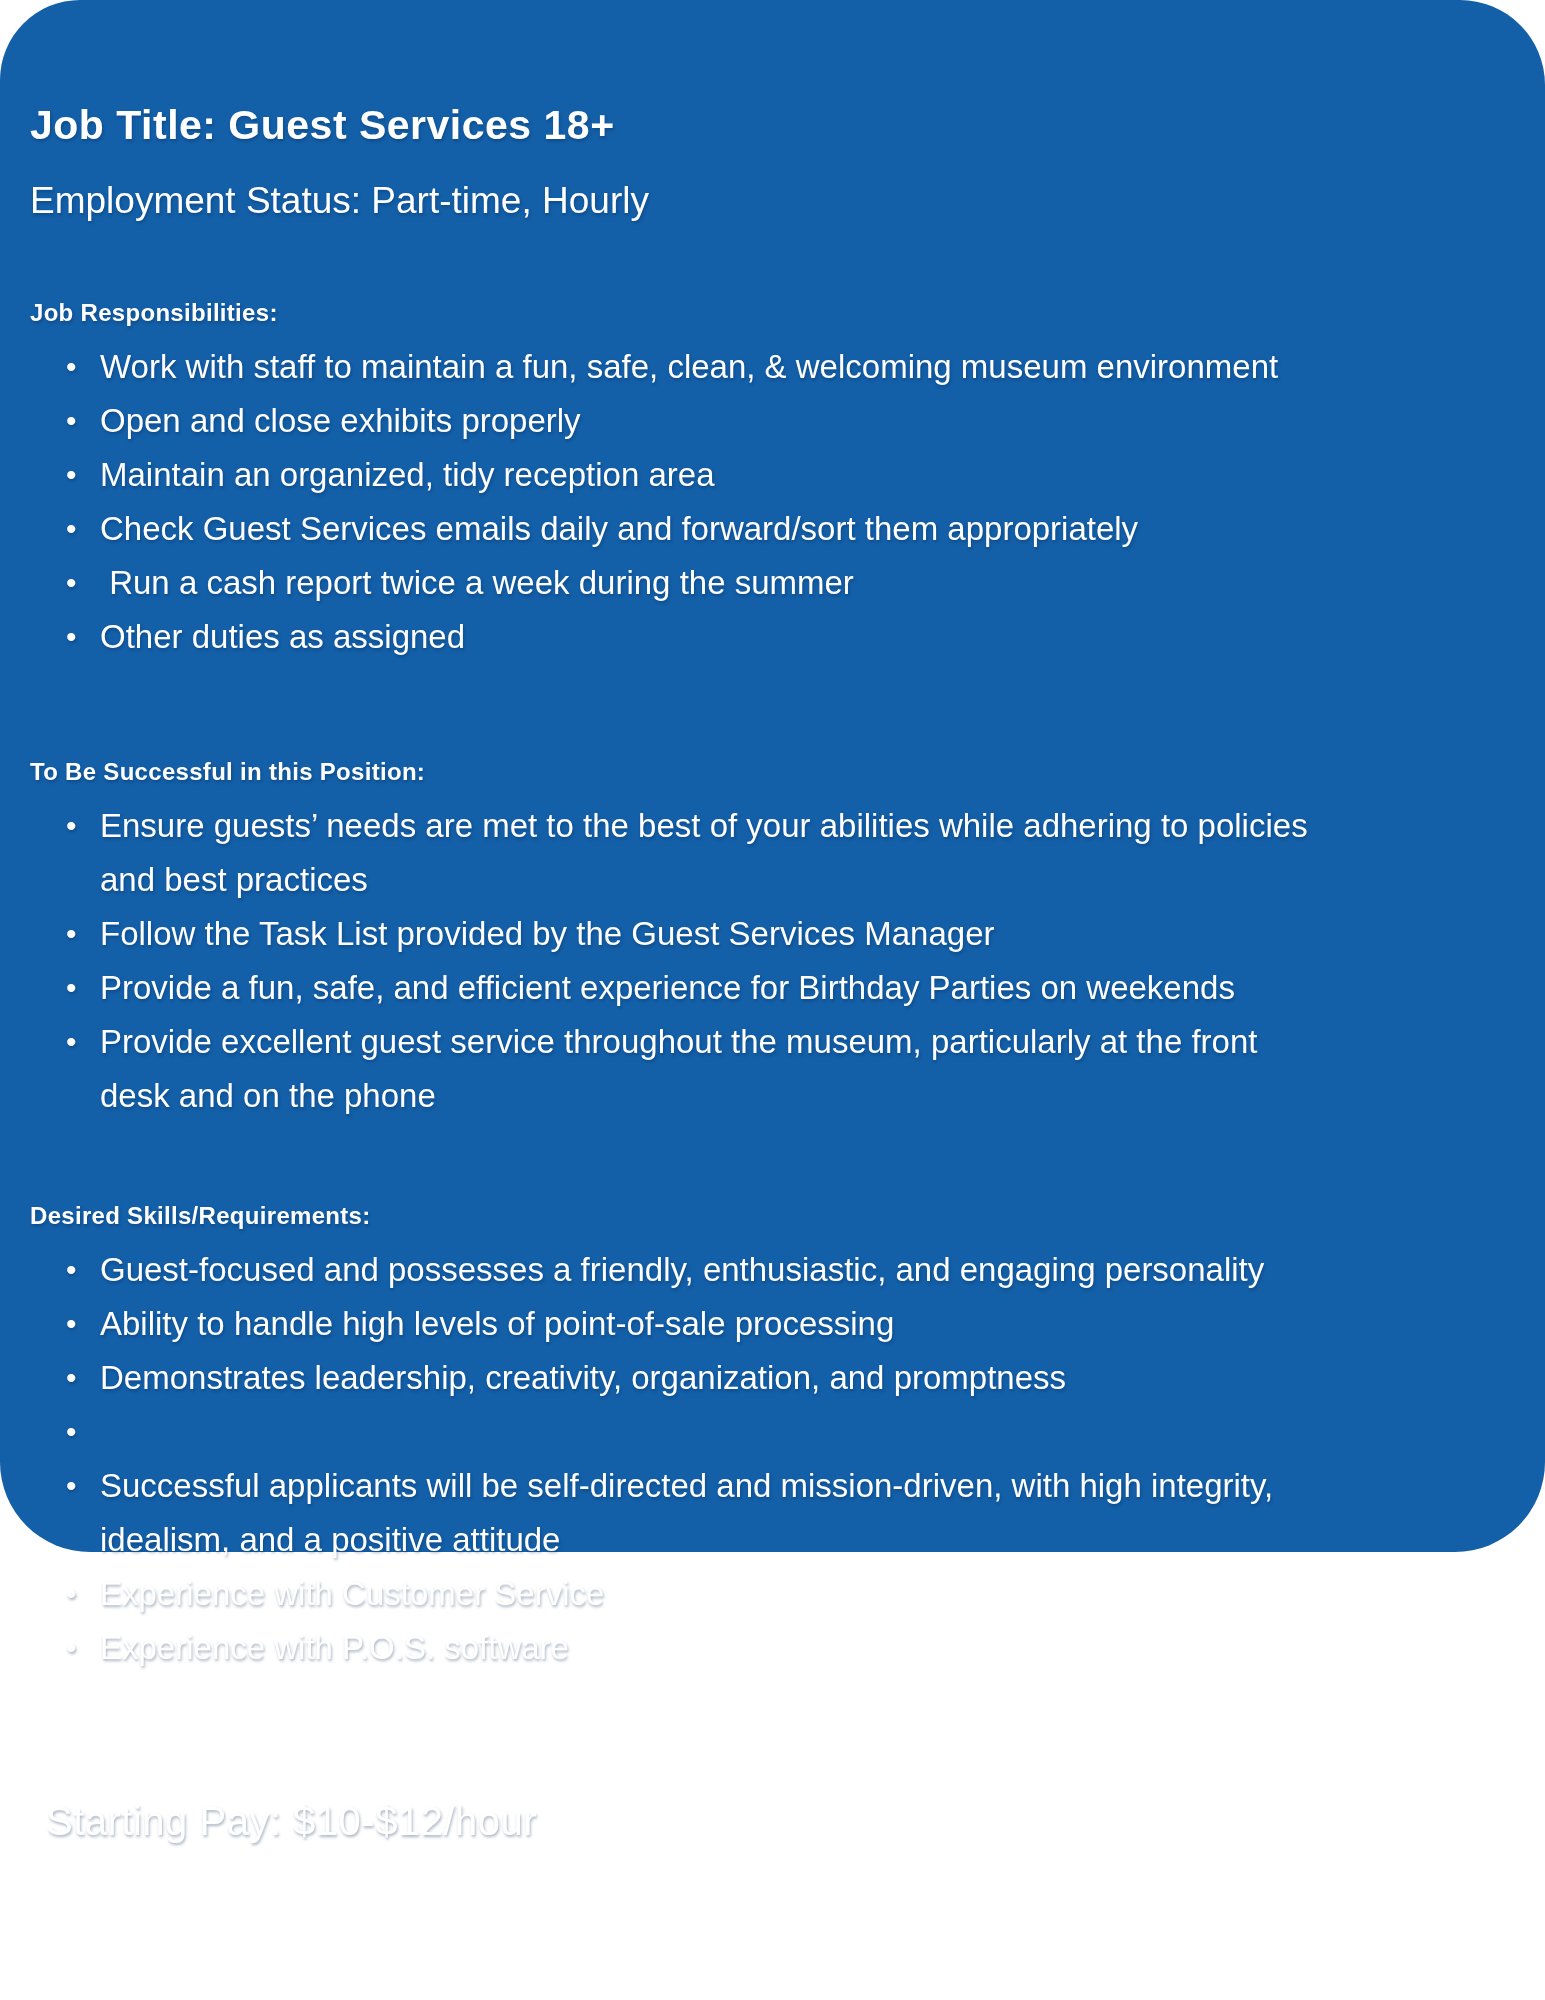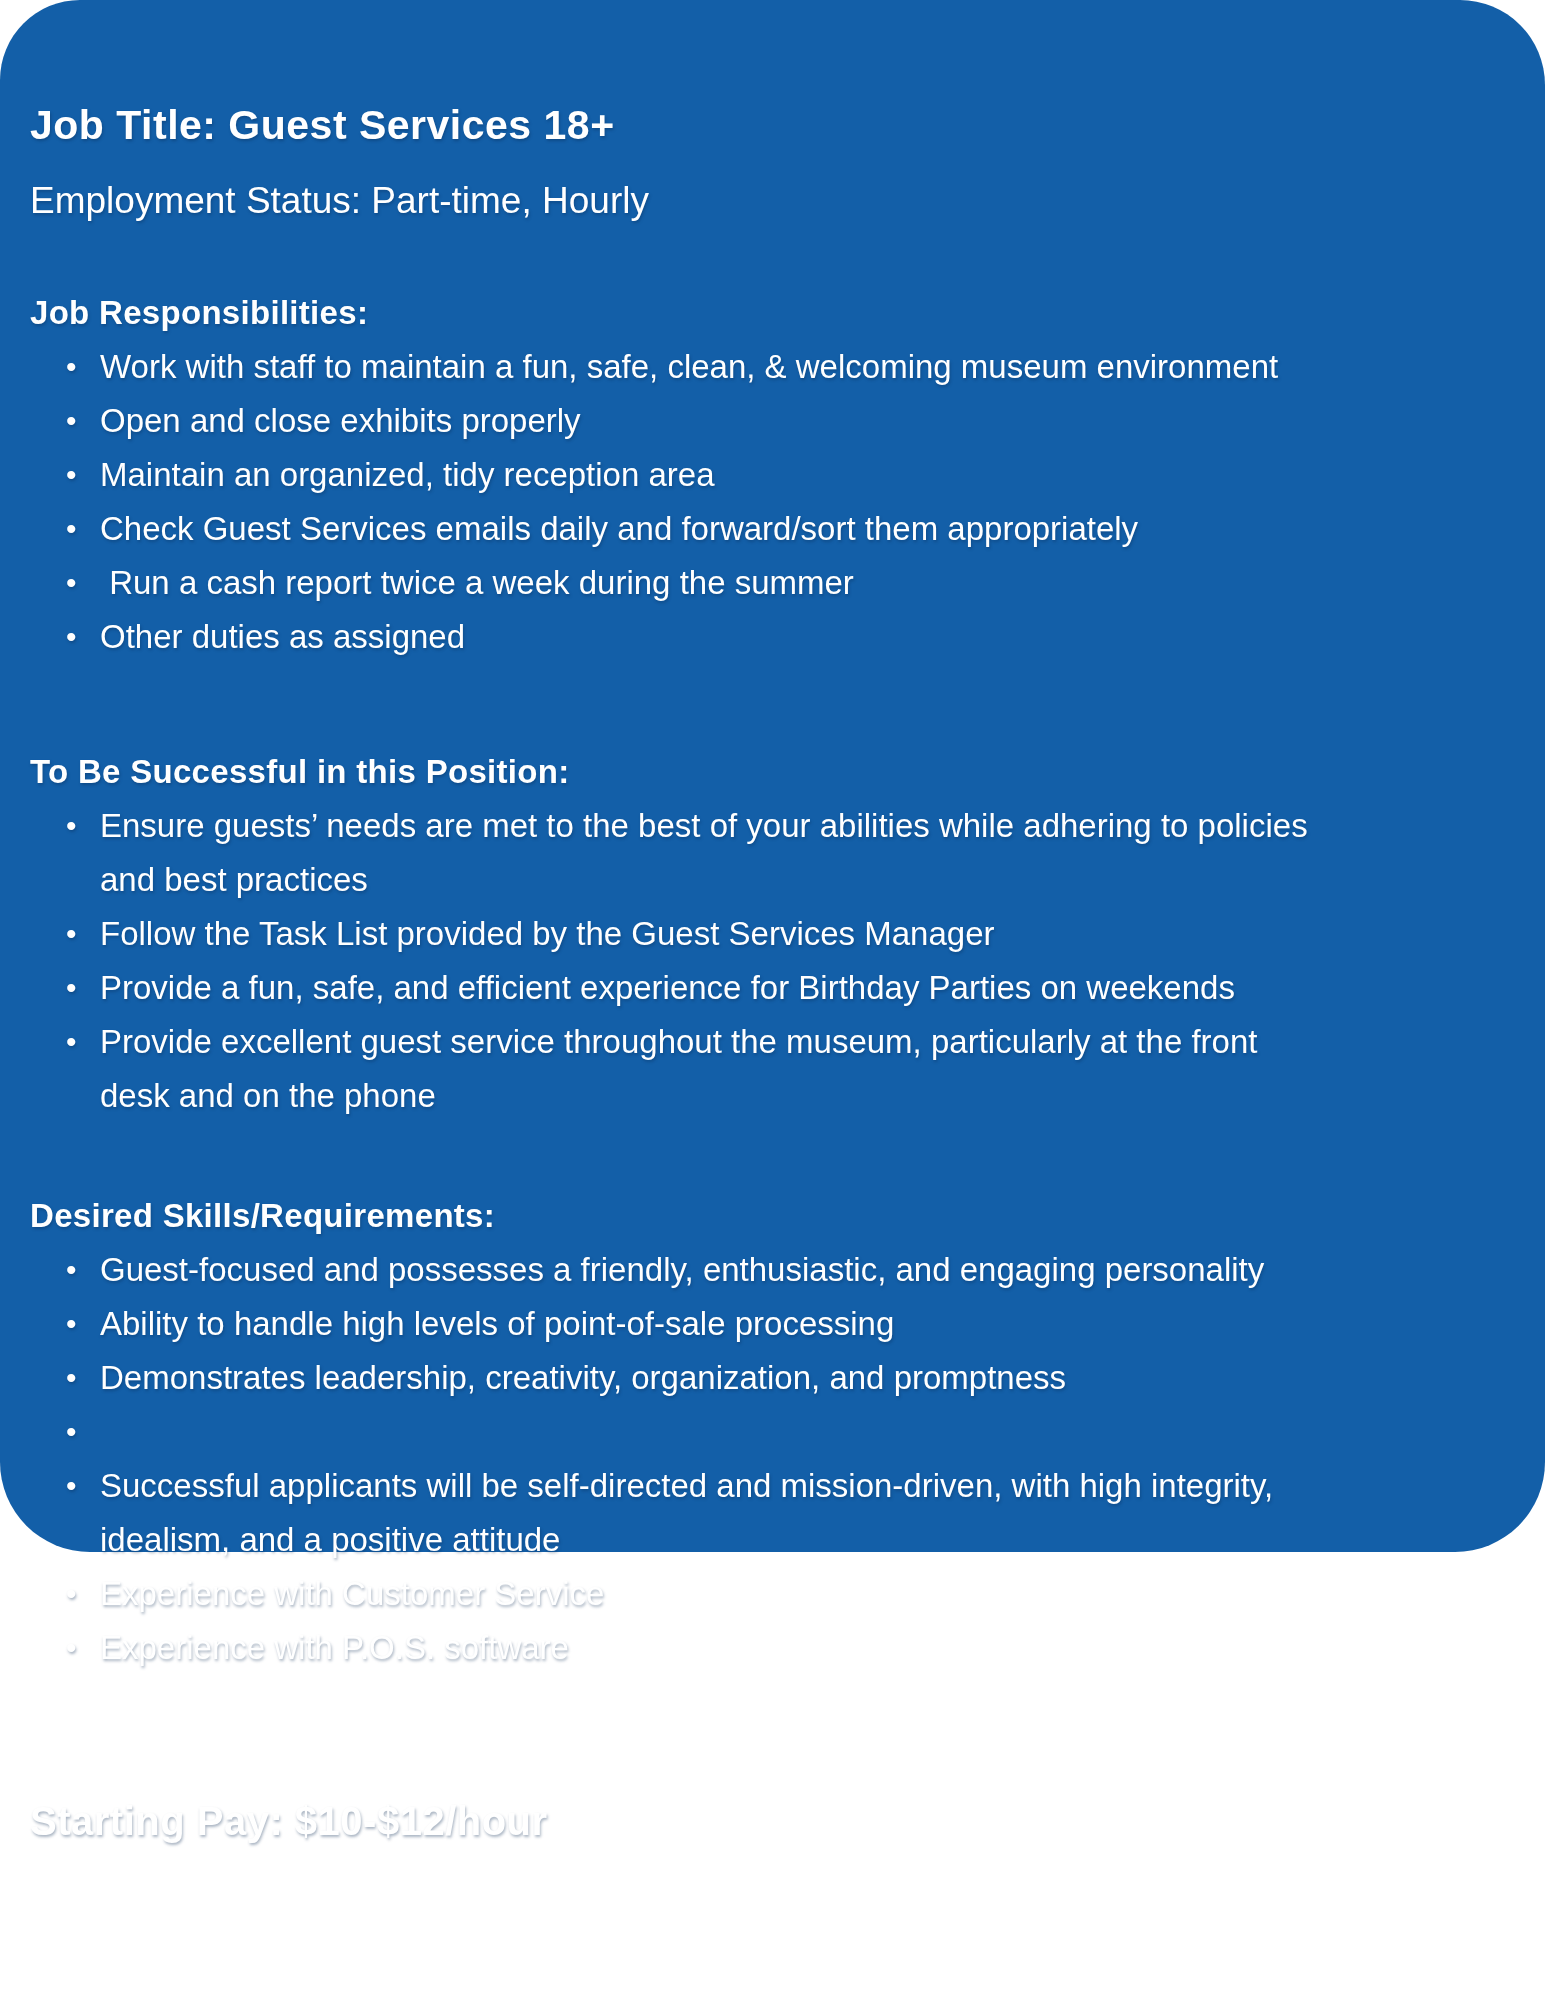--- a/index.html
+++ b/index.html
@@ -32,21 +32,21 @@
   }
   .meta{
     margin:0;
     font-size:37px;
     font-weight:400;
     line-height:54px;
     white-space:pre-wrap;
   }
   h2.sec-heading{
     margin:0;
-    font-size:33px;
+    font-size:24px;
     font-weight:bold;
     line-height:54px;
     letter-spacing:0.3px;
   }
   section{margin:0;}
   .sec-1{margin-top:58px;}
   .sec-2{margin-top:81px;}
   .sec-3{margin-top:66px;}
   ul.blist{
     list-style:none;
@@ -63,23 +63,23 @@
     flex:0 0 34px;
     width:34px;
     font-size:30px;
     line-height:54px;
   }
   .btext{
     white-space:pre-wrap;
     line-height:54px;
   }
   .pay{
-    margin:118px 0 0 0;
+    margin:118px 0 0 16px;
     font-size:40px;
-    font-weight:bold;
+    font-weight:normal;
     line-height:56px;
     letter-spacing:0.5px;
   }
 </style>
 </head>
 <body>
 
 <div class="card">
 
   <h1 class="title">Job Title: Guest Services 18+</h1>

